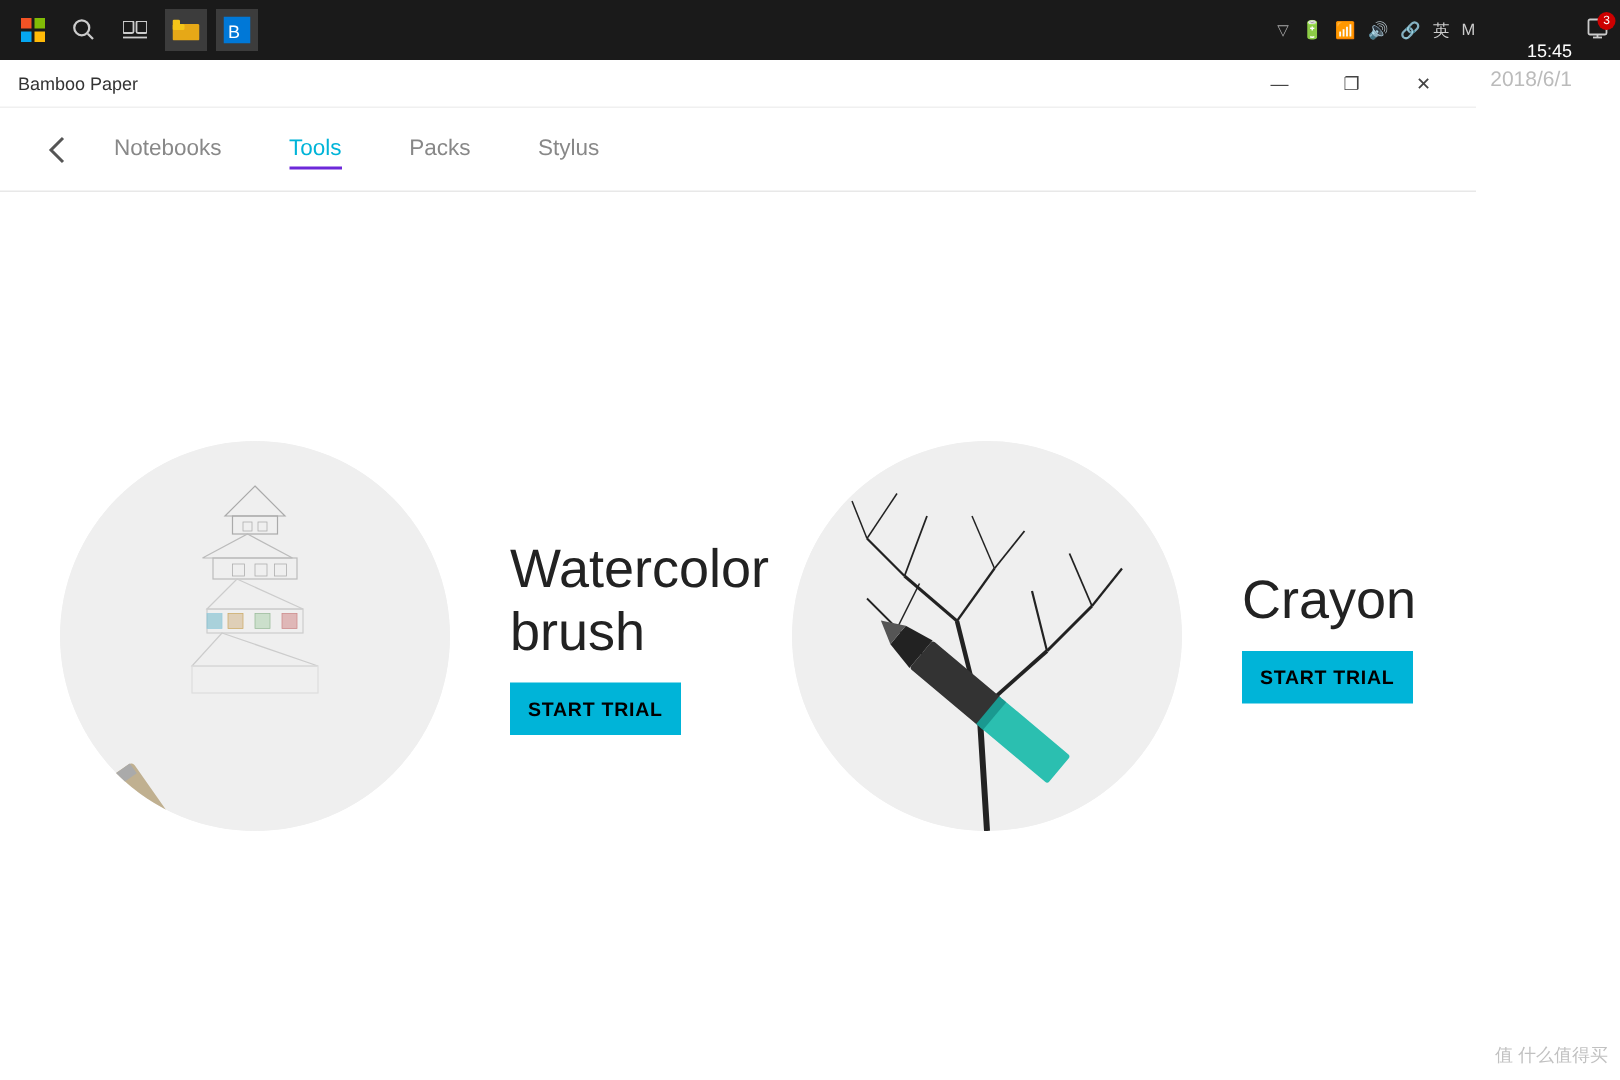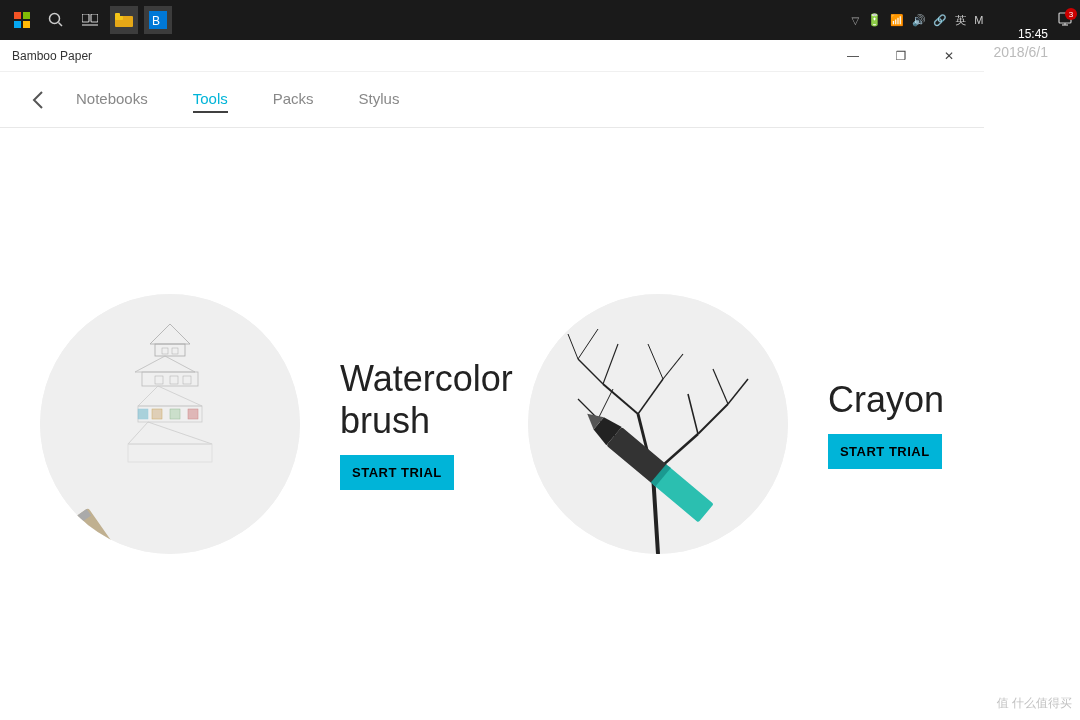--- a/index.html
+++ b/index.html
@@ -116,21 +116,21 @@
     }
     .nav-link {
       font-size: 15px;
       color: #888;
       cursor: pointer;
       padding: 4px 0;
       text-decoration: none;
     }
     .nav-link.active {
       color: #00b4d8;
-      border-bottom: 2px solid #404040;
+      border-bottom: 2px solid #6d28d9;
     }
 
     
     .main-content {
       flex: 1;
       display: flex;
       align-items: center;
       justify-content: center;
       padding: 20px 40px;
       gap: 0;

